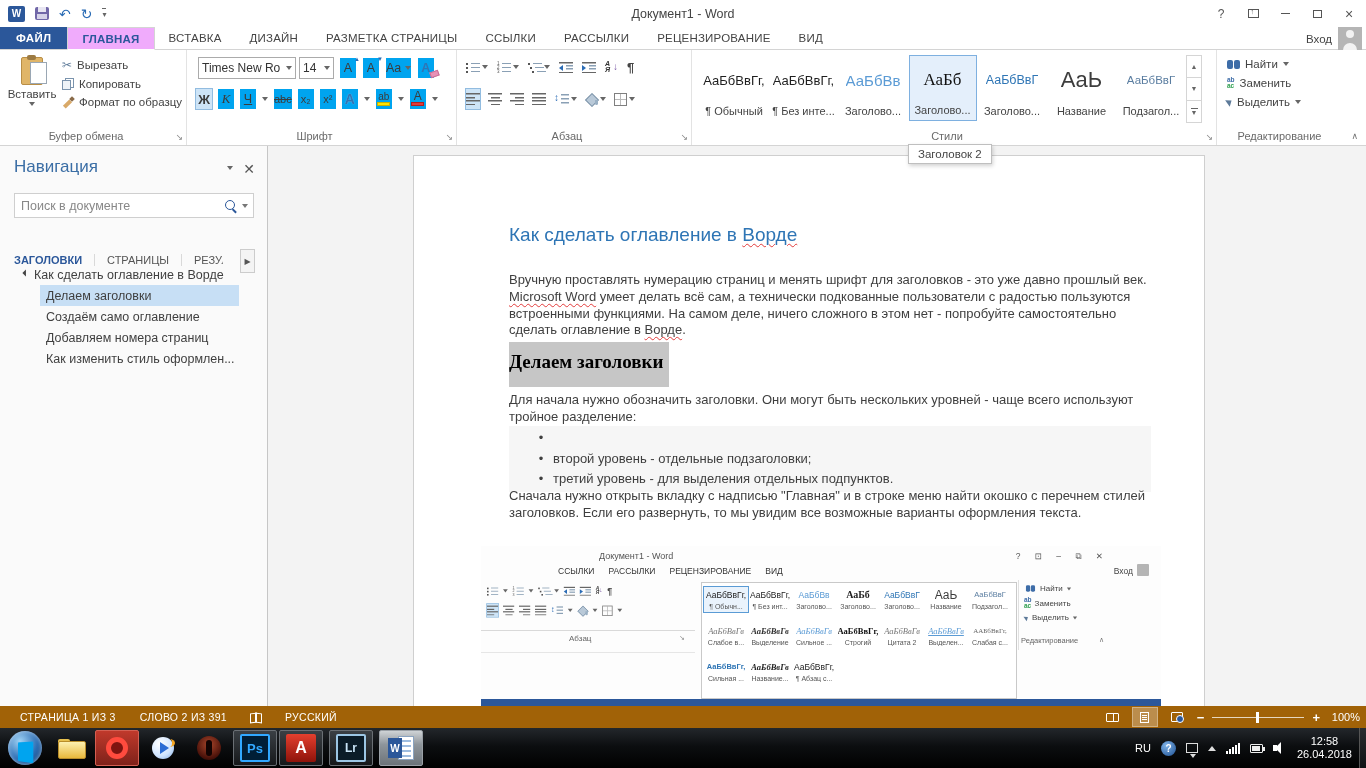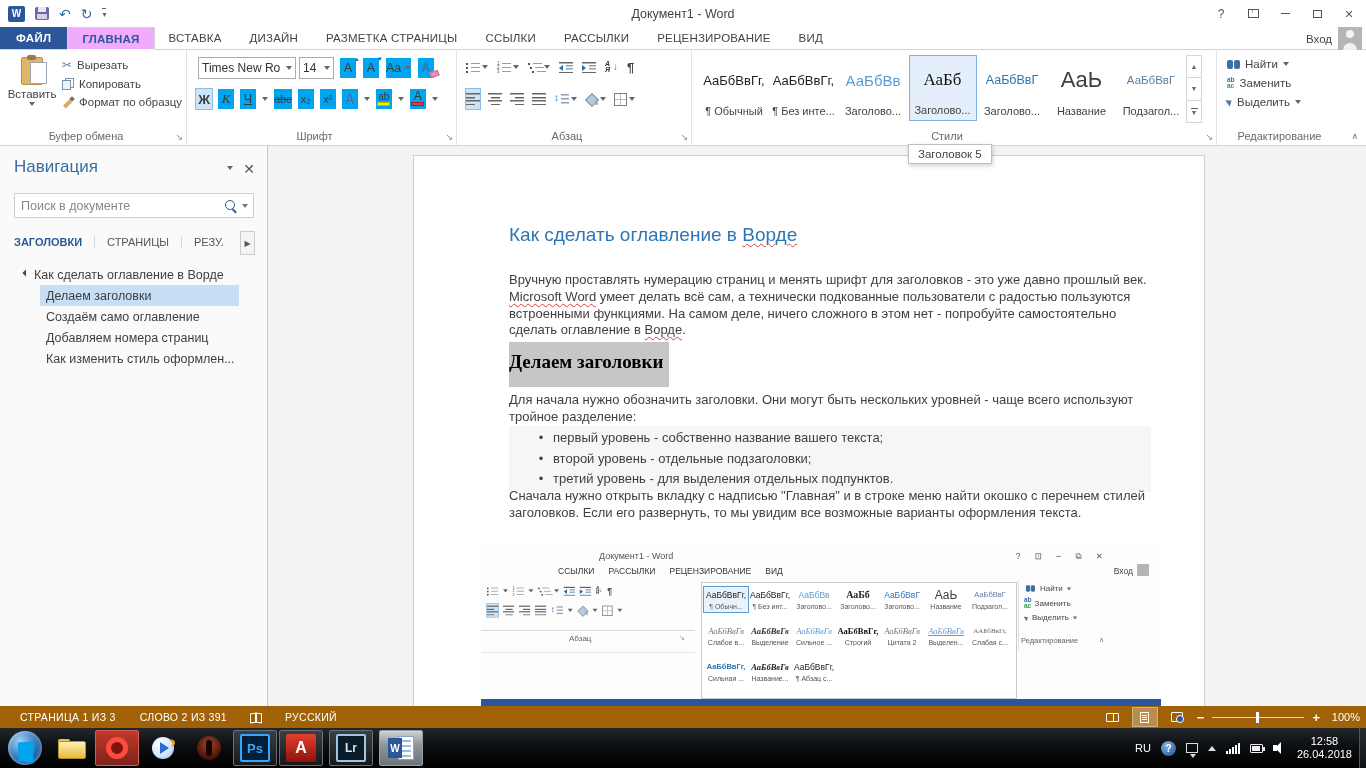--- a/index.html
+++ b/index.html
@@ -168,21 +168,21 @@
   .nav-ctrl{position:absolute;top:15px;font-size:11px;color:#666}
   .nav-dd{right:34px}
   .nav-x{right:12px;font-size:14px;color:#555}
   .nav-search{position:absolute;left:14px;top:47px;width:240px;height:25px;background:#fff;border:1px solid #cfcfcf;display:flex;align-items:center}
   .nav-search input{flex:1;border:none;outline:none;font-size:12.5px;color:#333;padding:0 6px;font-family:"Liberation Sans",sans-serif;background:transparent}
   .nav-search input::placeholder{color:#888}
   .ic-mag{position:relative;width:14px;height:14px;margin-right:4px}
   .ic-mag::before{content:"";position:absolute;left:1px;top:1px;width:8px;height:8px;border:1.5px solid #2b579a;border-radius:50%}
   .ic-mag::after{content:"";position:absolute;right:1px;bottom:1px;width:5px;height:1.5px;background:#2b579a;transform:rotate(45deg)}
   .nav-search .tri{border-top-color:#777;margin-right:5px}
-  .nav-tabs{position:absolute;left:14px;top:90px;right:12px;display:flex;align-items:center;font-size:11px;color:#555}
+  .nav-tabs{position:absolute;left:14px;top:108px;right:12px;display:flex;align-items:center;font-size:11px;color:#555}
   .nav-tab{padding-right:12px;white-space:nowrap;overflow:hidden}
   .nav-tab.active{color:#2b579a;font-weight:bold}
   .nav-tab.sep{border-left:1px solid #d9d9d9;padding-left:12px}
   .nav-tab-more{position:absolute;right:0;top:-5px;width:15px;height:24px;border:1px solid #ccc;background:#f4f4f4;display:flex;align-items:center;justify-content:center;font-size:8px;color:#555}
   .nav-tree{position:absolute;left:0;top:118px;right:0;font-size:12.5px;color:#3f3f3f}
   .nav-root{display:flex;align-items:center;height:21px;padding-left:22px;gap:7px}
   .tri-exp{width:0;height:0;border-left:5px solid #444;border-top:5px solid transparent;transform:rotate(45deg) translateY(-2px)}
   .nav-item{height:21px;display:flex;align-items:center;padding-left:46px;white-space:nowrap;overflow:hidden}
   .nav-item.sel{background:#c7dff5;margin-left:40px;padding-left:6px;margin-right:28px}
 
@@ -537,21 +537,21 @@
             <span class="ic-selarrow"></span>
             <span>Выделить</span>
             <span class="tri"></span>
           </div>
       </div>
       <div class="rg-label" style="right:24px">Редактирование</div>
       <div class="rib-collapse">∧</div>
     </div>
   </div>
 
-  <div class="tooltip">Заголовок 5</div>
+  <div class="tooltip">Заголовок 2</div>
 
   <div class="workspace">
 
     <div class="navpane">
       <div class="nav-title">Навигация</div>
       <span class="nav-ctrl nav-dd tri" style="position:absolute;right:34px;top:20px"></span>
       <span class="nav-ctrl nav-x">✕</span>
       <div class="nav-search">
         <input type="text" placeholder="Поиск в документе" style="">
         <span class="ic-mag"></span>
@@ -579,21 +579,20 @@
       <div class="page">
         <div class="doc-h1"><span>Как сделать оглавление в </span><span class="wavy">Ворде</span></div>
         <div class="doc-p p1"><span>Вручную проставлять нумерацию страниц и менять шрифт для заголовков - это уже давно прошлый век. </span><span class="wavy">Microsoft Word</span><span> умеет делать всё сам, а технически подкованные пользователи с радостью пользуются встроенными функциями. На самом деле, ничего сложного в этом нет - попробуйте самостоятельно сделать оглавление в </span><span class="wavy">Ворде</span><span>.</span></div>
         <div class="selblock">
             <span>Делаем заголовки</span>
           </div>
         <div class="doc-p p2">Для начала нужно обозначить заголовки. Они могут быть нескольких уровней - чаще всего используют тройное разделение:</div>
         <div class="bullets">
           <div class="bullet-row">
               <span class="dot">•</span>
-              <span>первый уровень - собственно название вашего текста;</span>
             </div>
           <div class="bullet-row">
               <span class="dot">•</span>
               <span>второй уровень - отдельные подзаголовки;</span>
             </div>
           <div class="bullet-row">
               <span class="dot">•</span>
               <span>третий уровень - для выделения отдельных подпунктов.</span>
             </div>
         </div>

